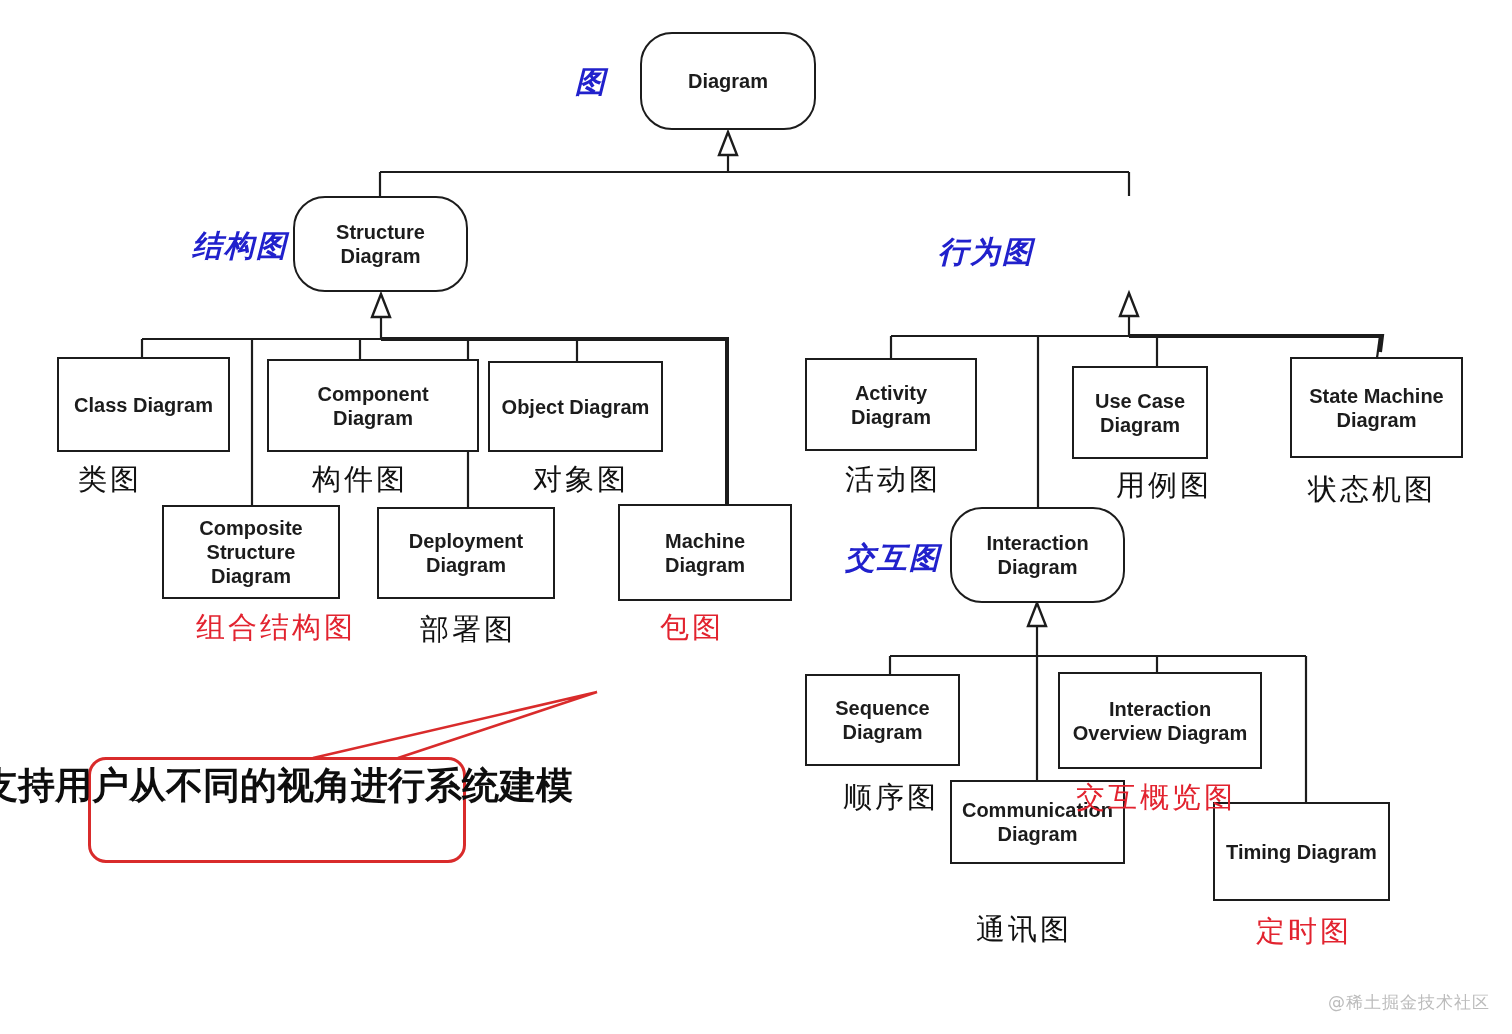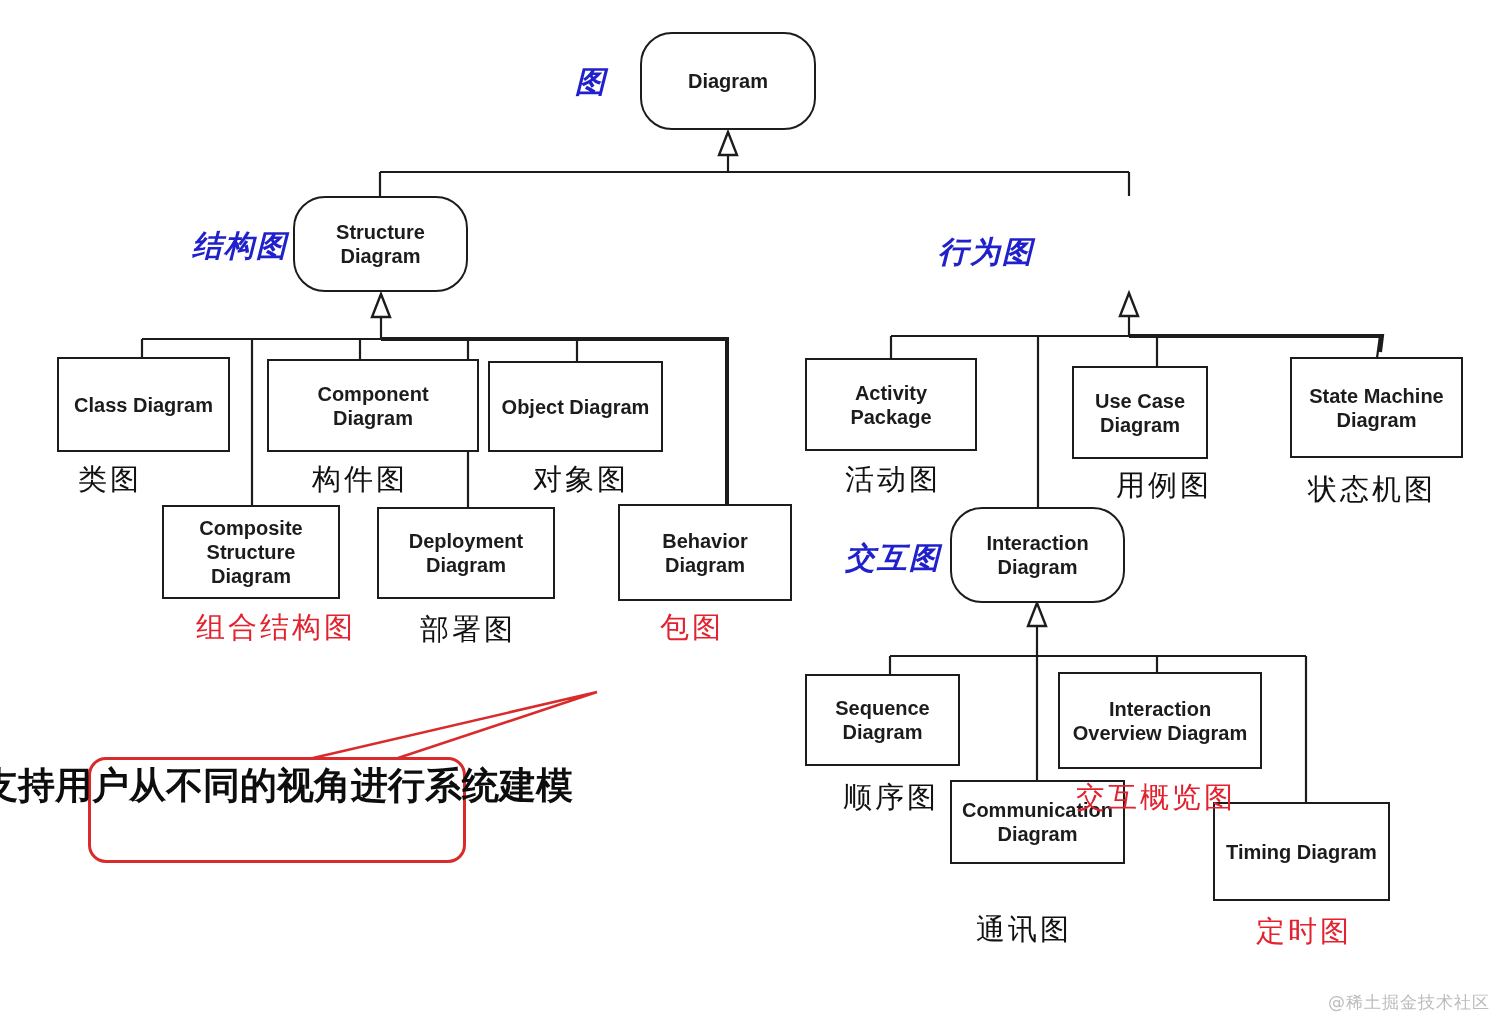--- a/index.html
+++ b/index.html
@@ -102,25 +102,25 @@
   <div class="node" style="left:488px;top:361px;width:175px;height:91px">
       <span>Object Diagram</span>
     </div>
   <div class="node" style="left:162px;top:505px;width:178px;height:94px">
       <span>Composite Structure Diagram</span>
     </div>
   <div class="node" style="left:377px;top:507px;width:178px;height:92px">
       <span>Deployment Diagram</span>
     </div>
   <div class="node" style="left:618px;top:504px;width:174px;height:97px">
-      <span>Behavior Diagram</span>
+      <span>Machine Diagram</span>
     </div>
 
   <div class="node" style="left:805px;top:358px;width:172px;height:93px">
-      <span>Activity Package</span>
+      <span>Activity Diagram</span>
     </div>
   <div class="node" style="left:1072px;top:366px;width:136px;height:93px">
       <span>Use Case Diagram</span>
     </div>
   <div class="node" style="left:1290px;top:357px;width:173px;height:101px">
       <span>State Machine Diagram</span>
     </div>
 
   <div class="node abstract" style="left:950px;top:507px;width:175px;height:96px">
       <span>Interaction Diagram</span>

